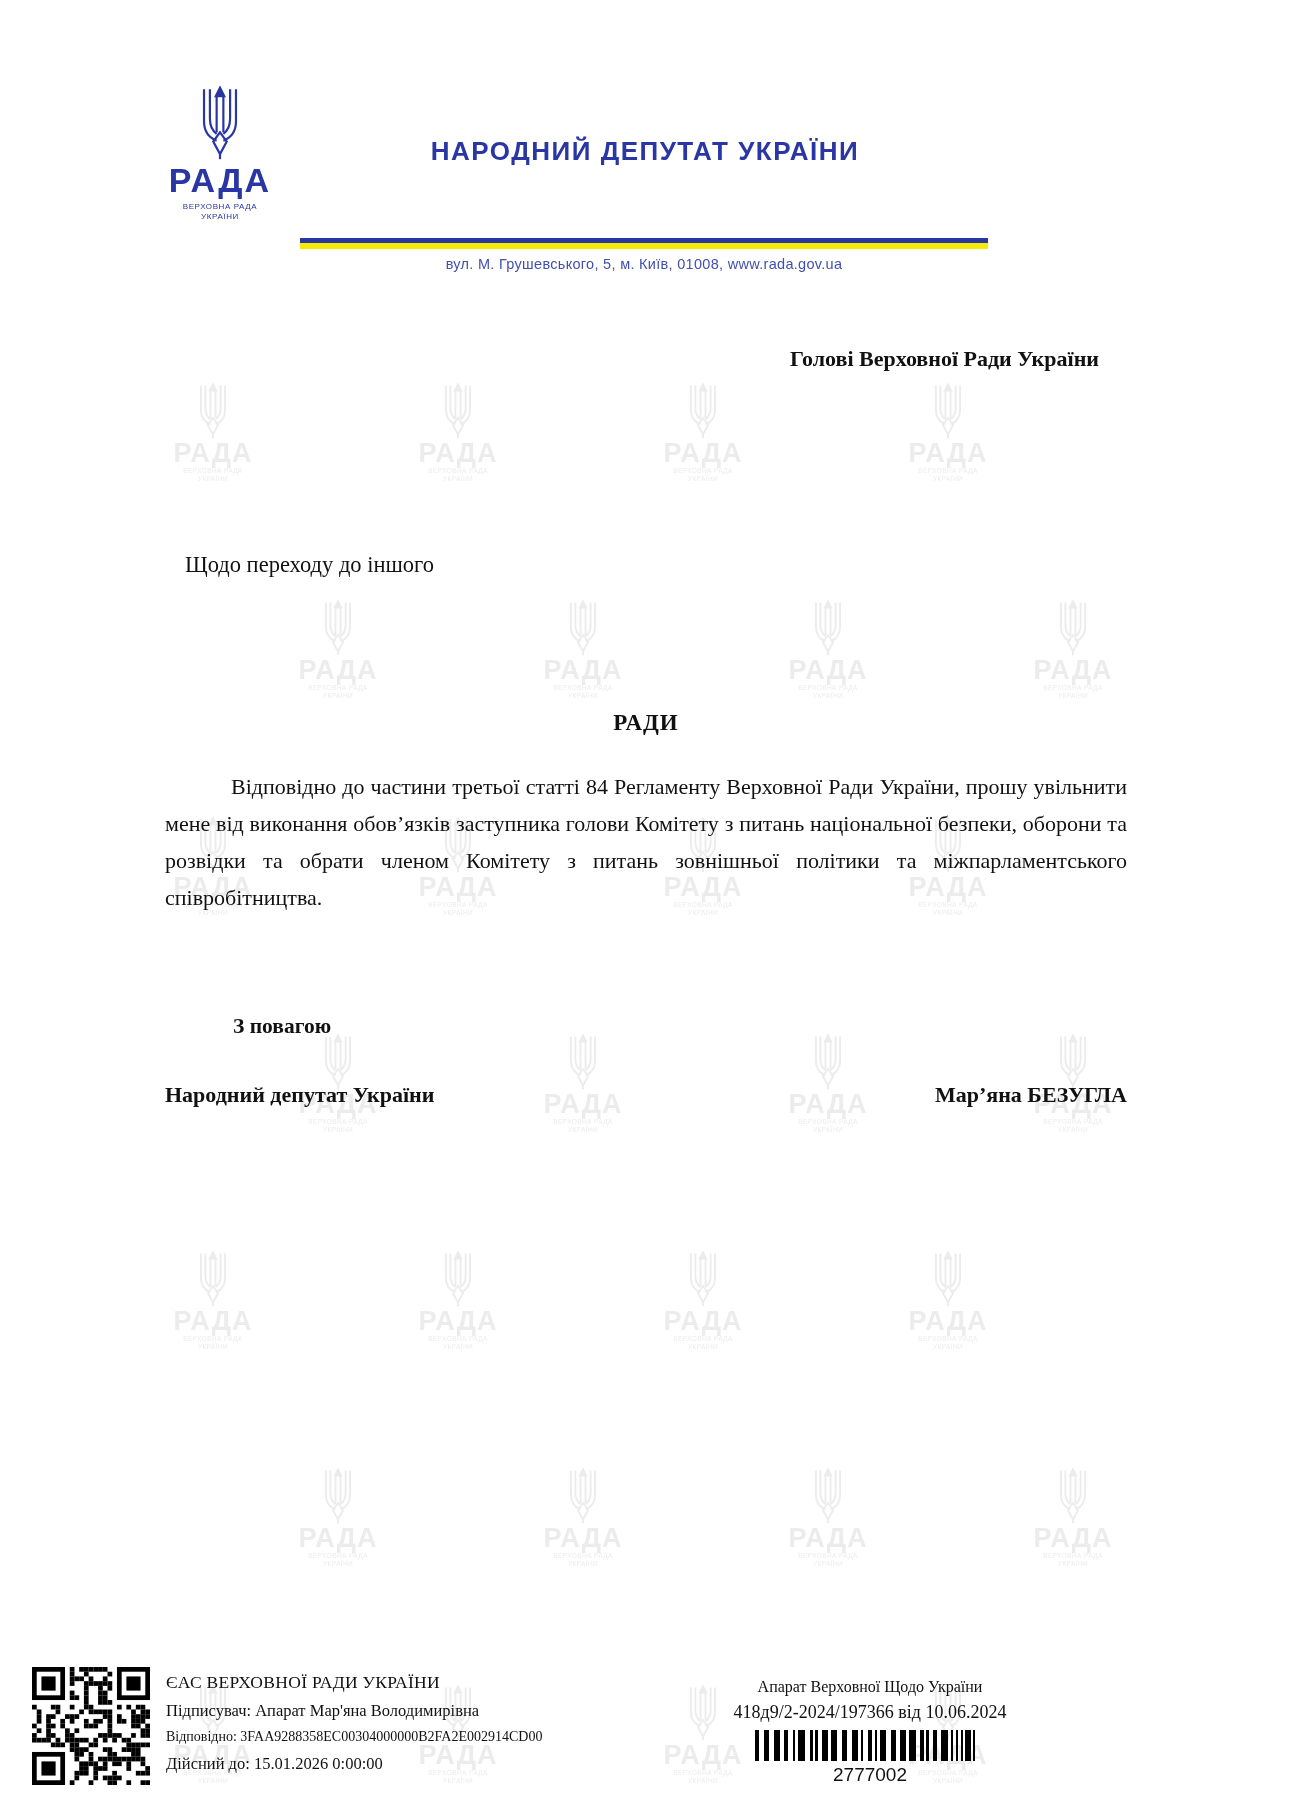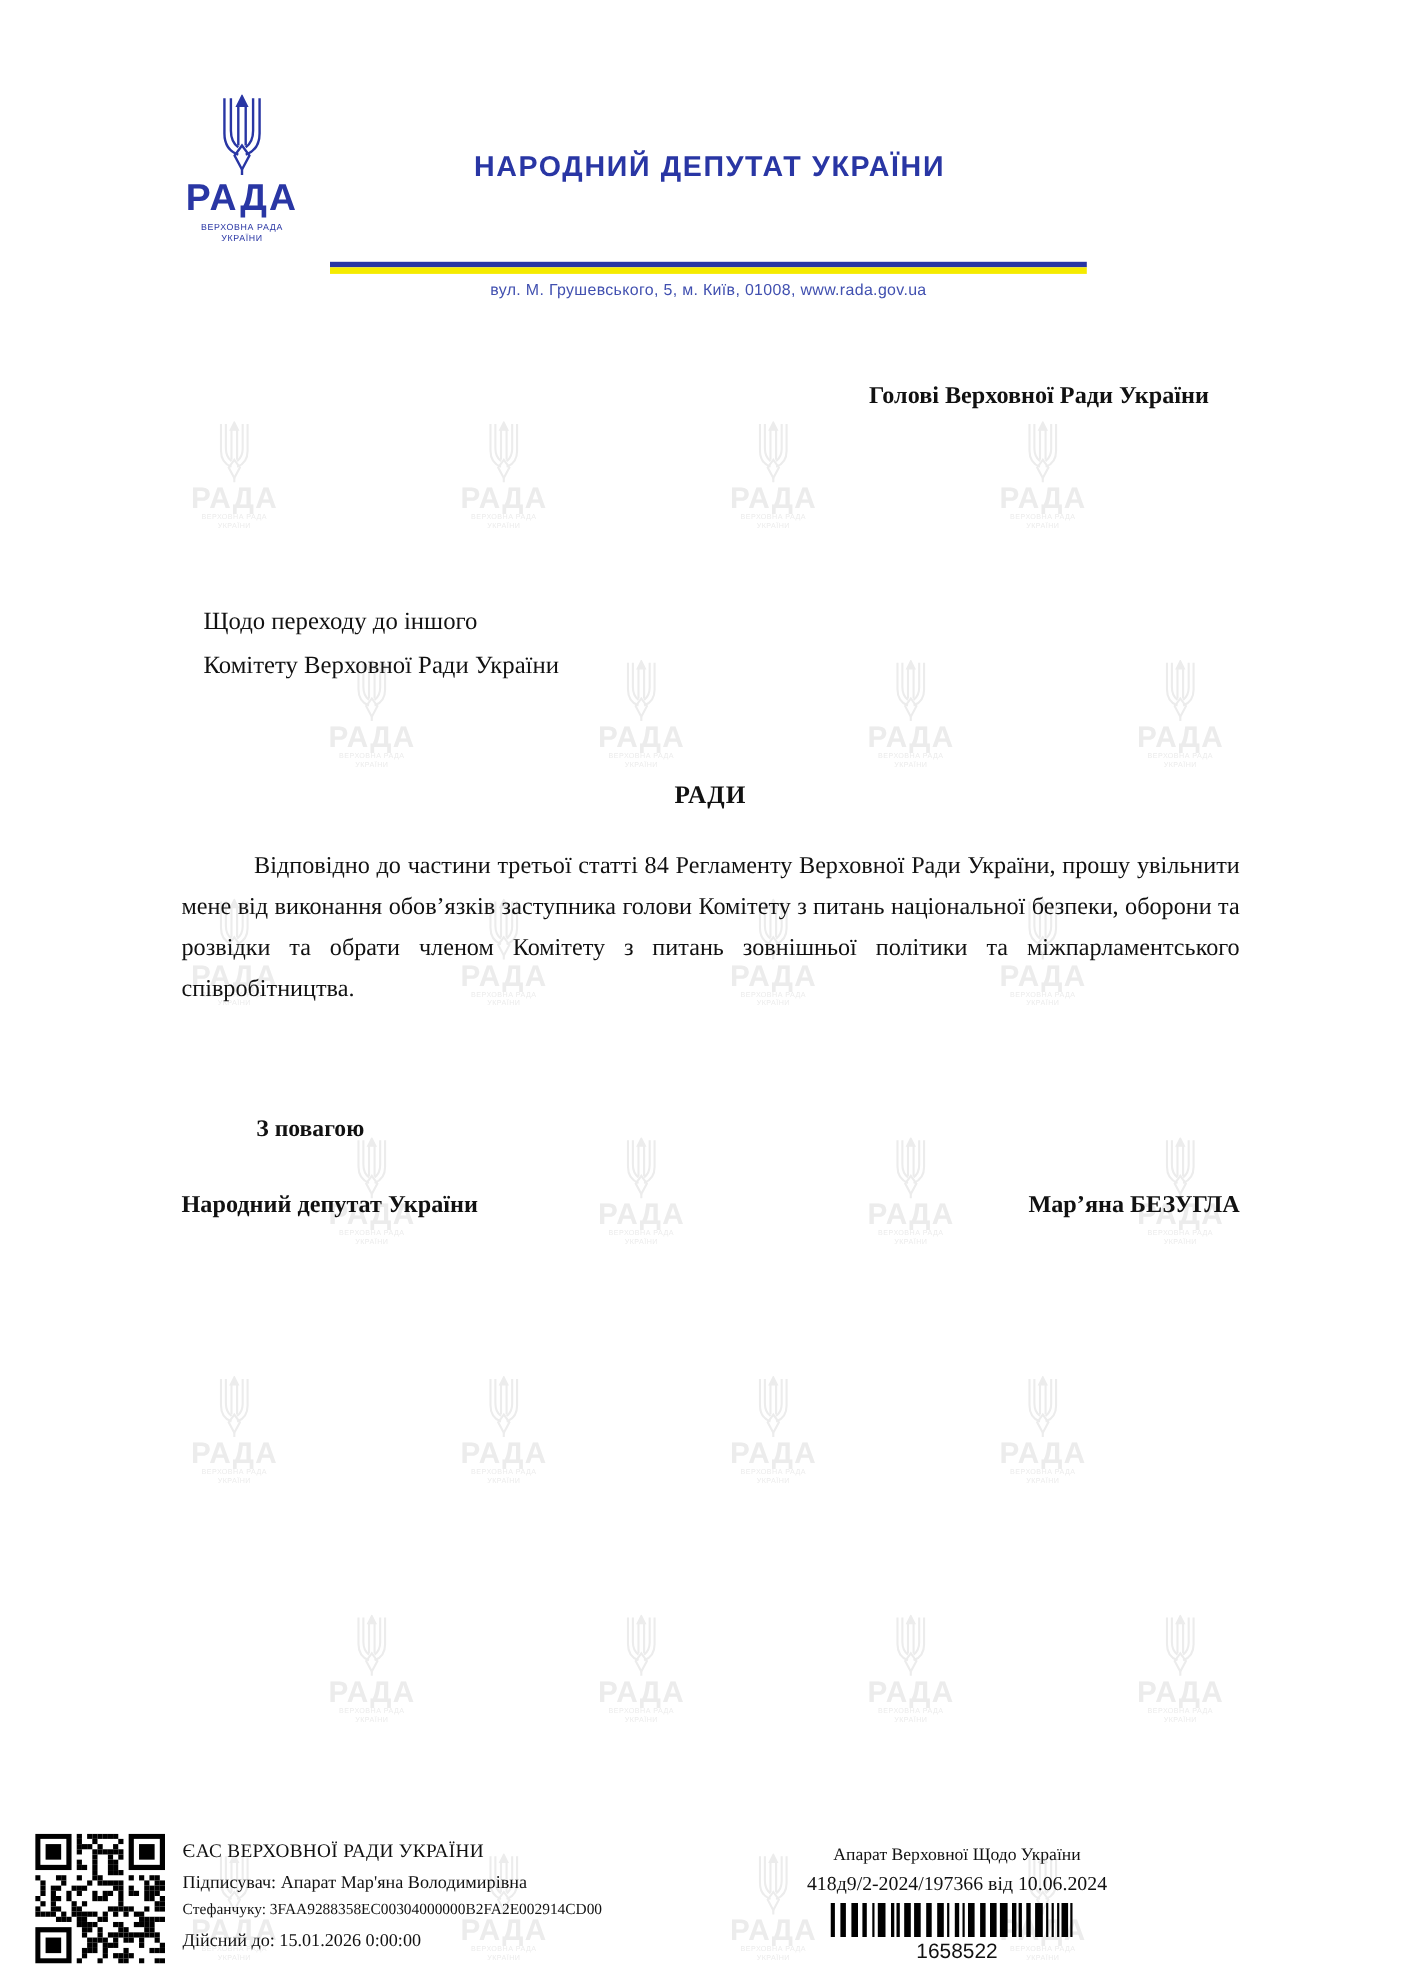--- a/index.html
+++ b/index.html
@@ -583,21 +583,20 @@
     </div>
 
     <div class="head-address">вул. М. Грушевського, 5, м. Київ, 01008, www.rada.gov.ua</div>
 
     <div class="addressee">
       <div>Голові Верховної Ради України</div>
     </div>
 
     <div class="subject">
       <div>Щодо переходу до іншого</div>
-      <div>Комітету Верховної Ради України</div>
     </div>
 
     <div class="doc-title">РАДИ</div>
     <p class="body-par">Відповідно до частини третьої статті 84 Регламенту Верховної Ради України, прошу увільнити мене від виконання обов’язків заступника голови Комітету з питань національної безпеки, оборони та розвідки та обрати членом Комітету з питань зовнішньої політики та міжпарламентського співробітництва.</p>
     <div class="closing">З повагою</div>
     <div class="sig-row">
       <span>Народний депутат України</span>
       <span>Мар’яна БЕЗУГЛА</span>
     </div>
 
@@ -820,21 +819,21 @@
           <rect x="100" y="10" width="15" height="15" fill="#000"></rect>
           <rect x="0" y="90" width="35" height="35" fill="#000"></rect>
           <rect x="5" y="95" width="25" height="25" fill="#fff"></rect>
           <rect x="10" y="100" width="15" height="15" fill="#000"></rect>
         </svg>
       </div>
 
     <div class="eas">
       <div class="eas-title">ЄАС ВЕРХОВНОЇ РАДИ УКРАЇНИ</div>
       <div class="eas-signer">Підписувач: Апарат Мар'яна Володимирівна</div>
-      <div class="eas-cert">Стефанчуку: 3FAA9288358EC00304000000B2FA2E002914CD00</div>
+      <div class="eas-cert">Відповідно: 3FAA9288358EC00304000000B2FA2E002914CD00</div>
       <div class="eas-valid">Дійсний до: 15.01.2026 0:00:00</div>
     </div>
 
     <div class="reg">
       <div class="reg-org">Апарат Верховної Щодо України</div>
       <div class="reg-num">418д9/2-2024/197366 від 10.06.2024</div>
       <svg class="barcode" viewBox="0 0 230 31" fill="#000">
           <rect x="0" y="0" width="4" height="31"></rect>
           <rect x="9" y="0" width="5" height="31"></rect>
           <rect x="19" y="0" width="6" height="31"></rect>
@@ -857,16 +856,16 @@
           <rect x="165" y="0" width="4" height="31"></rect>
           <rect x="171" y="0" width="3" height="31"></rect>
           <rect x="178" y="0" width="4" height="31"></rect>
           <rect x="186" y="0" width="7" height="31"></rect>
           <rect x="196" y="0" width="2" height="31"></rect>
           <rect x="201" y="0" width="2" height="31"></rect>
           <rect x="206" y="0" width="2" height="31"></rect>
           <rect x="210" y="0" width="6" height="31"></rect>
           <rect x="218" y="0" width="2" height="31"></rect>
         </svg>
-      <div class="reg-code">1658522</div>
+      <div class="reg-code">2777002</div>
     </div>
   </div>
 </div>
 
 </body></html>

